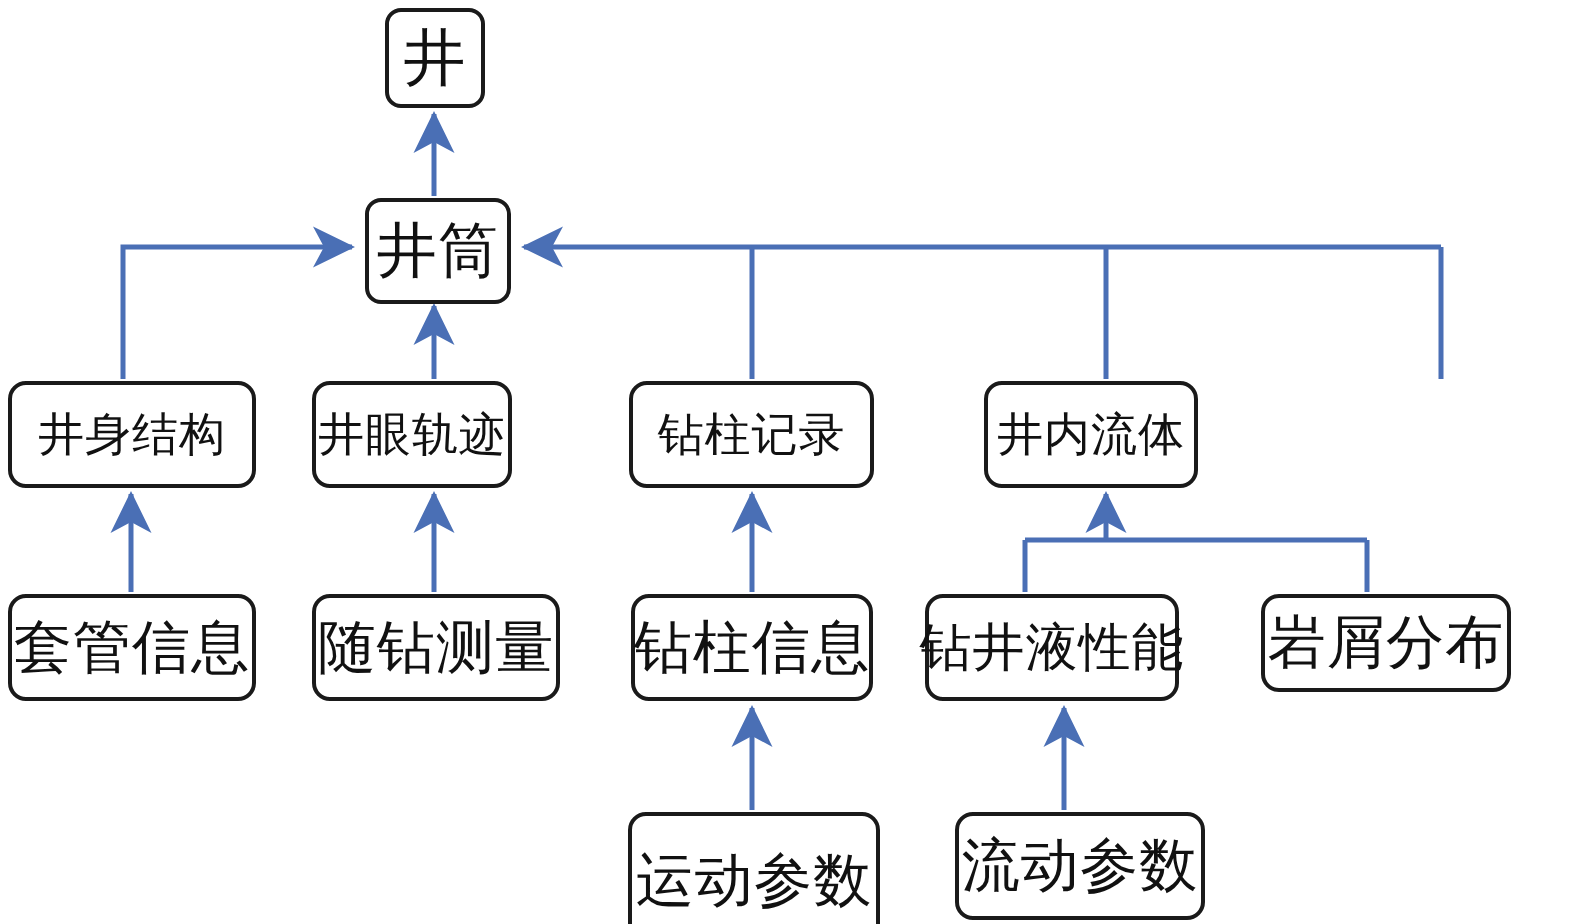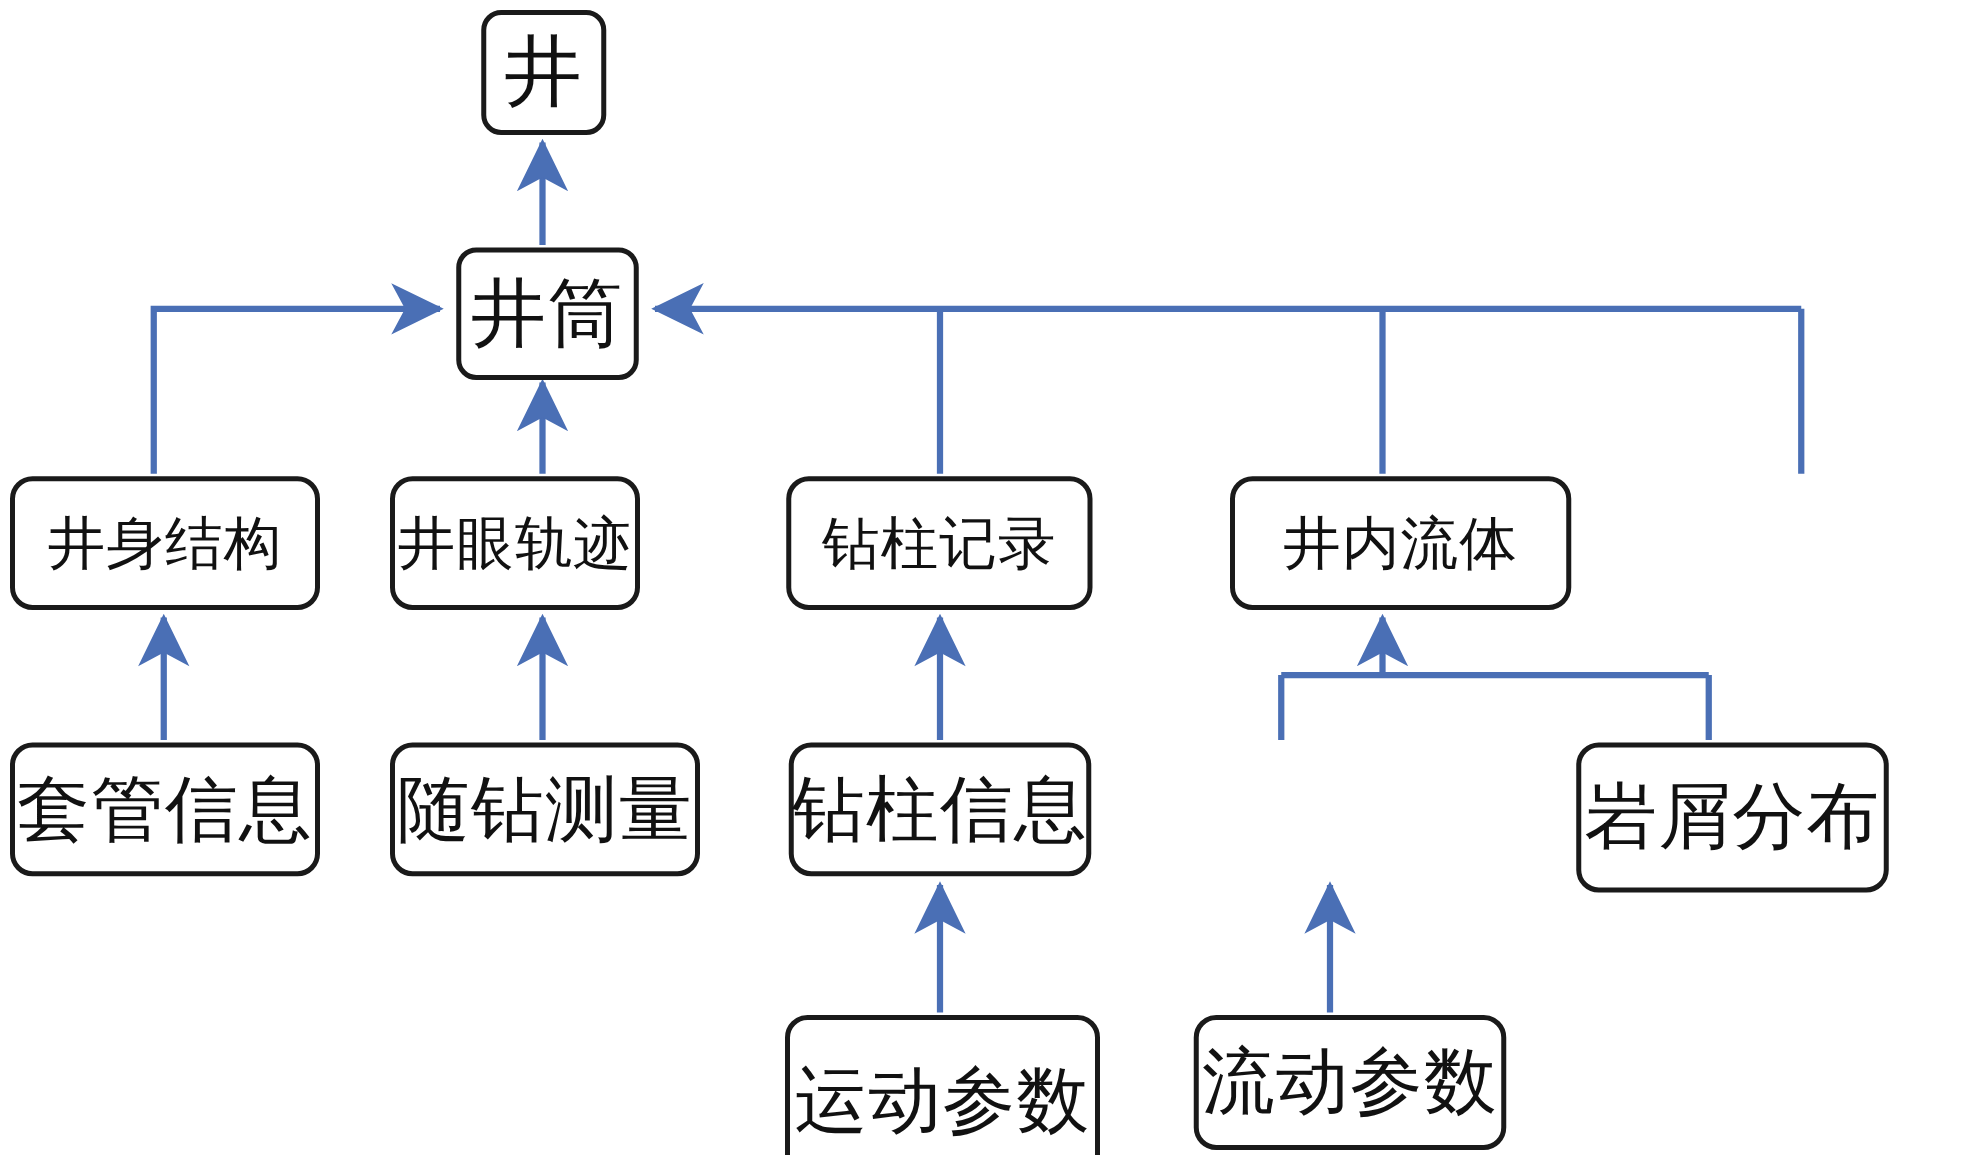--- a/index.html
+++ b/index.html
@@ -122,39 +122,42 @@
   </div>
 
   <div class="node lvl-2" style="left:312px; top:381px; width:200px; height:107px;text-align:right;">
     <span class="node-label">井眼轨迹</span>
   </div>
 
   <div class="node lvl-2" style="left:629px; top:381px; width:245px; height:107px;">
     <span class="node-label">钻柱记录</span>
   </div>
 
-  <div class="node lvl-2" style="left:984px; top:381px; width:273px; height:107px;">
+  <div class="node lvl-2" style="left:984px; top:381px; width:214px; height:107px;">
     <span class="node-label">井内流体</span>
   </div>
 
 
   <div class="node lvl-3" style="left:8px; top:594px; width:248px; height:107px;">
     <span class="node-label">套管信息</span>
   </div>
 
   <div class="node lvl-3" style="left:312px; top:594px; width:248px; height:107px;">
     <span class="node-label">随钻测量</span>
   </div>
 
   <div class="node lvl-3" style="left:631px; top:594px; width:242px; height:107px;">
     <span class="node-label">钻柱信息</span>
   </div>
 
+  <div class="node lvl-3" style="left:925px; top:594px; width:254px; height:107px; font-size:52px;">
+    <span class="node-label">钻井液性能</span>
+  </div>
 
-  <div class="node lvl-3" style="left:1261px; top:594px; width:250px; height:120px;">
+  <div class="node lvl-3" style="left:1261px; top:594px; width:250px; height:98px;">
     <span class="node-label">岩屑分布</span>
   </div>
 
   <div class="node lvl-4" style="left:628px; top:812px; width:252px; height:138px;">
     <span class="node-label">运动参数</span>
   </div>
 
   <div class="node lvl-4" style="left:955px; top:812px; width:250px; height:108px;">
     <span class="node-label">流动参数</span>
   </div>

